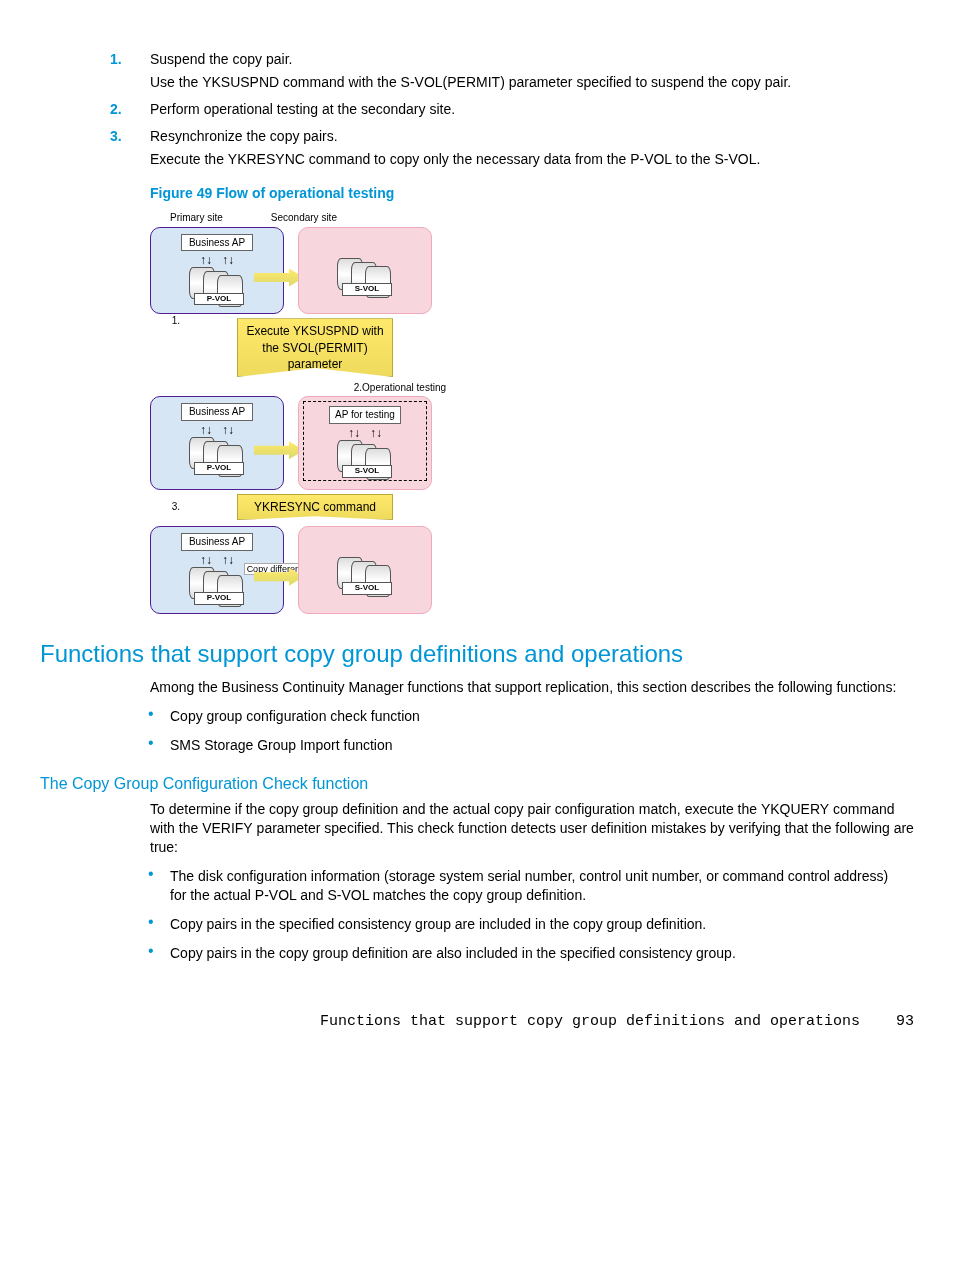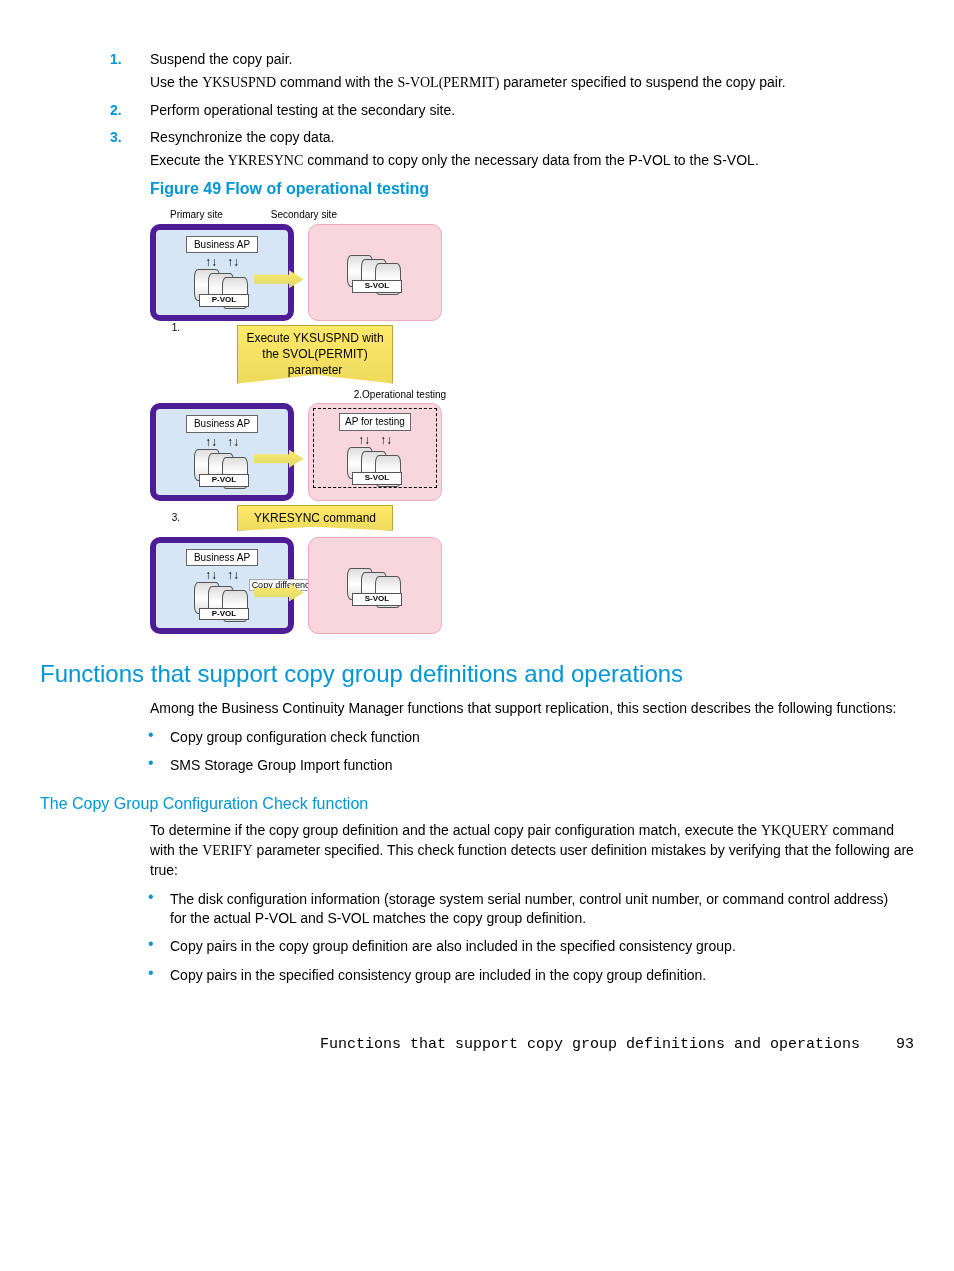--- a/index.html
+++ b/index.html
@@ -22,40 +22,40 @@
   }
   ol.num > li .marker {
     position: absolute;
     left: -40px;
     color: #0096d6;
     font-weight: bold;
   }
   .sub {
     margin-top: 4px;
   }
-  .code { font-family: Liberation Serif, serif; }
+  .code { font-family: Liberation Sans, sans-serif; }
   .figcap {
     color: #0096d6;
     font-weight: bold;
-    margin: 8px 0 8px 110px;
-    font-size: 16px;
+    margin: 16px 0 8px 110px;
+    font-size: 14px;
   }
   .diagram {
     margin-left: 110px;
     width: 300px;
   }
   .site-row { display:flex; font-size:10px; justify-content:flex-start; padding-left:20px;}
   .panel-row { display:flex; gap:14px; margin-top:2px;}
   .panel {
     border-radius:10px;
     width:120px;
     padding:6px 6px 10px 6px;
     position:relative;
   }
-  .panel.blue { background:#d6e6f5; border:6px solid #4c1d95; }
+  .panel.blue { background:#d6e6f5; border:1px solid #4c1d95; }
   .panel.pink { background:#f7d6de; border:1px solid #eab; }
   .apbox {
     background:#fff; border:1px solid #666; font-size:10px; text-align:center;
     width:70px; margin:0 auto 4px auto; padding:1px 0;
   }
   .arrows { text-align:center; font-size:12px; line-height:10px; }
   .vol {
     margin:2px auto 0 auto; width:56px; height:36px; position:relative;
   }
   .cyl {
@@ -102,21 +102,21 @@
     <div class="sub">
       <span>Use the </span><span class="code">YKSUSPND</span><span> command with the </span><span class="code">S-VOL(PERMIT)</span><span> parameter specified to suspend the copy pair.</span>
     </div>
   </li>
   <li>
     <span class="marker">2.</span>
     <span>Perform operational testing at the secondary site.</span>
   </li>
   <li>
     <span class="marker">3.</span>
-    <span>Resynchronize the copy data.</span>
+    <span>Resynchronize the copy pairs.</span>
     <div class="sub">
       <span>Execute the </span><span class="code">YKRESYNC</span><span> command to copy only the necessary data from the P-VOL to the S-VOL.</span>
     </div>
   </li>
 </ol>
 
 <div class="figcap">Figure 49 Flow of operational testing</div>
 
 <div class="diagram">
   <div class="site-row">
@@ -209,20 +209,20 @@
   <li>Copy group configuration check function</li>
   <li>SMS Storage Group Import function</li>
 </ul>
 
 <h2 class="sub">The Copy Group Configuration Check function</h2>
 <p class="body">
   <span>To determine if the copy group definition and the actual copy pair configuration match, execute the </span><span class="code">YKQUERY</span><span> command with the </span><span class="code">VERIFY</span><span> parameter specified. This check function detects user definition mistakes by verifying that the following are true:</span>
 </p>
 <ul class="b">
   <li>The disk configuration information (storage system serial number, control unit number, or command control address) for the actual P-VOL and S-VOL matches the copy group definition.</li>
+  <li>Copy pairs in the specified consistency group are included in the copy group definition.</li>
   <li>Copy pairs in the copy group definition are also included in the specified consistency group.</li>
-  <li>Copy pairs in the specified consistency group are included in the copy group definition.</li>
 </ul>
 
 <div class="footer">
   <span>Functions that support copy group definitions and operations</span>&nbsp;&nbsp;&nbsp;
   <span>93</span>
 </div>
 
 </body></html>

